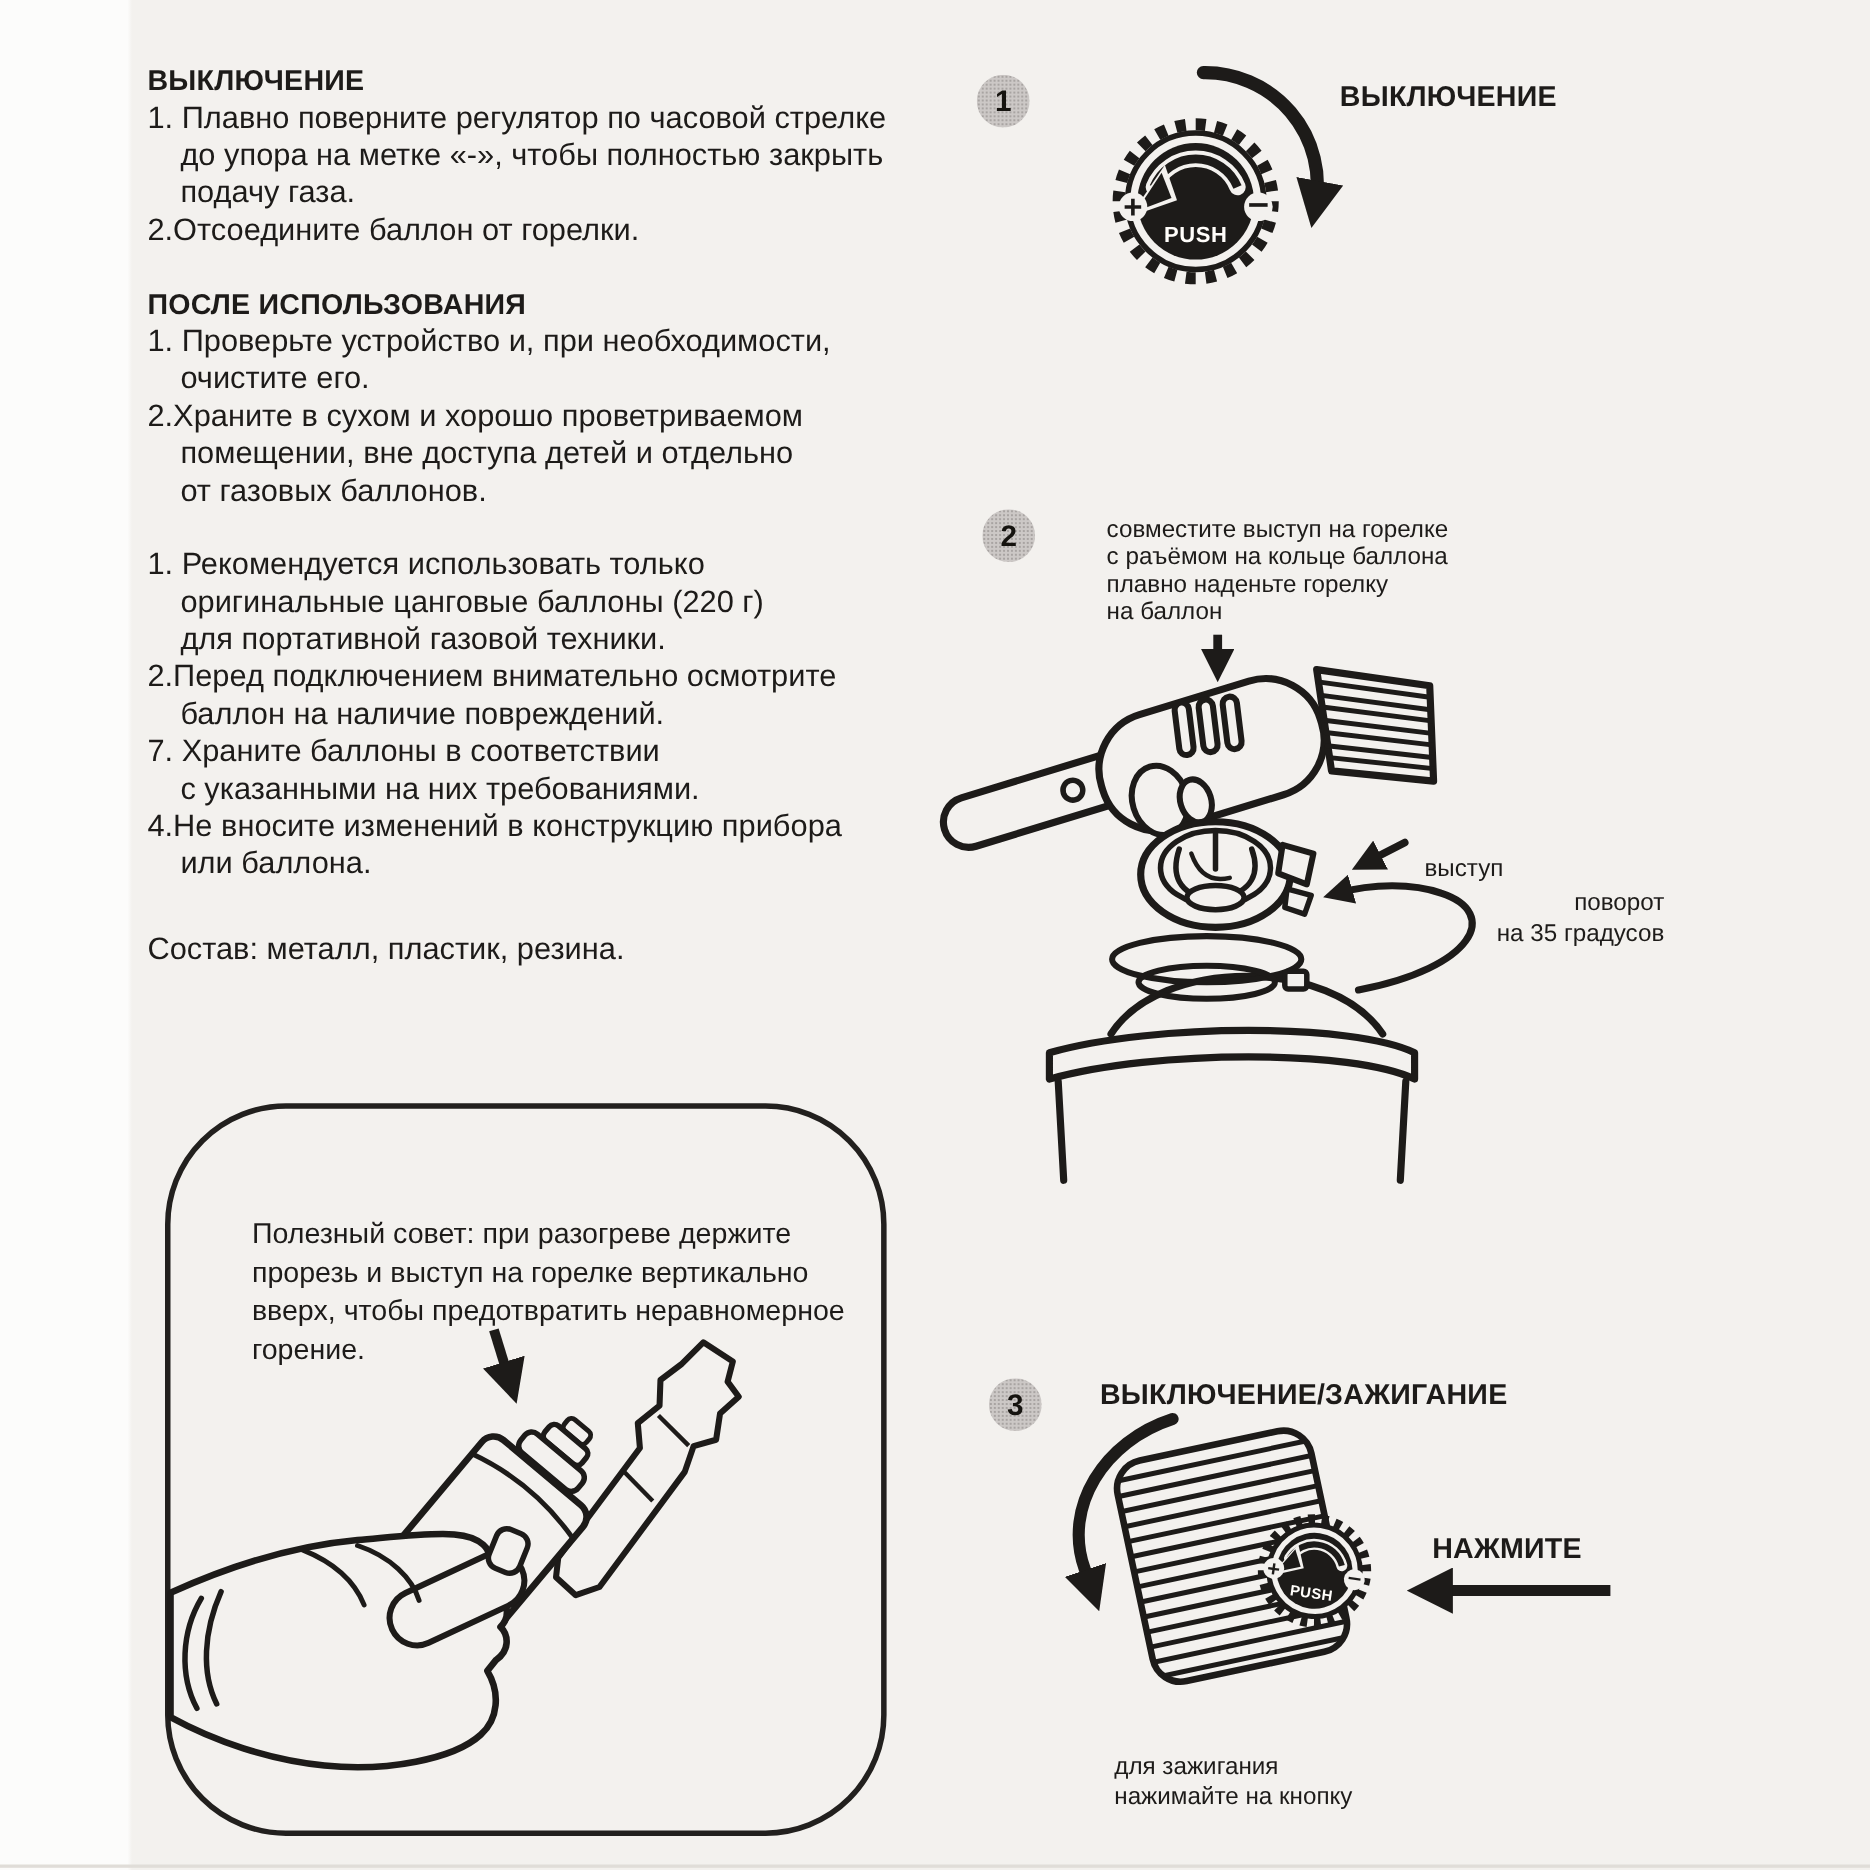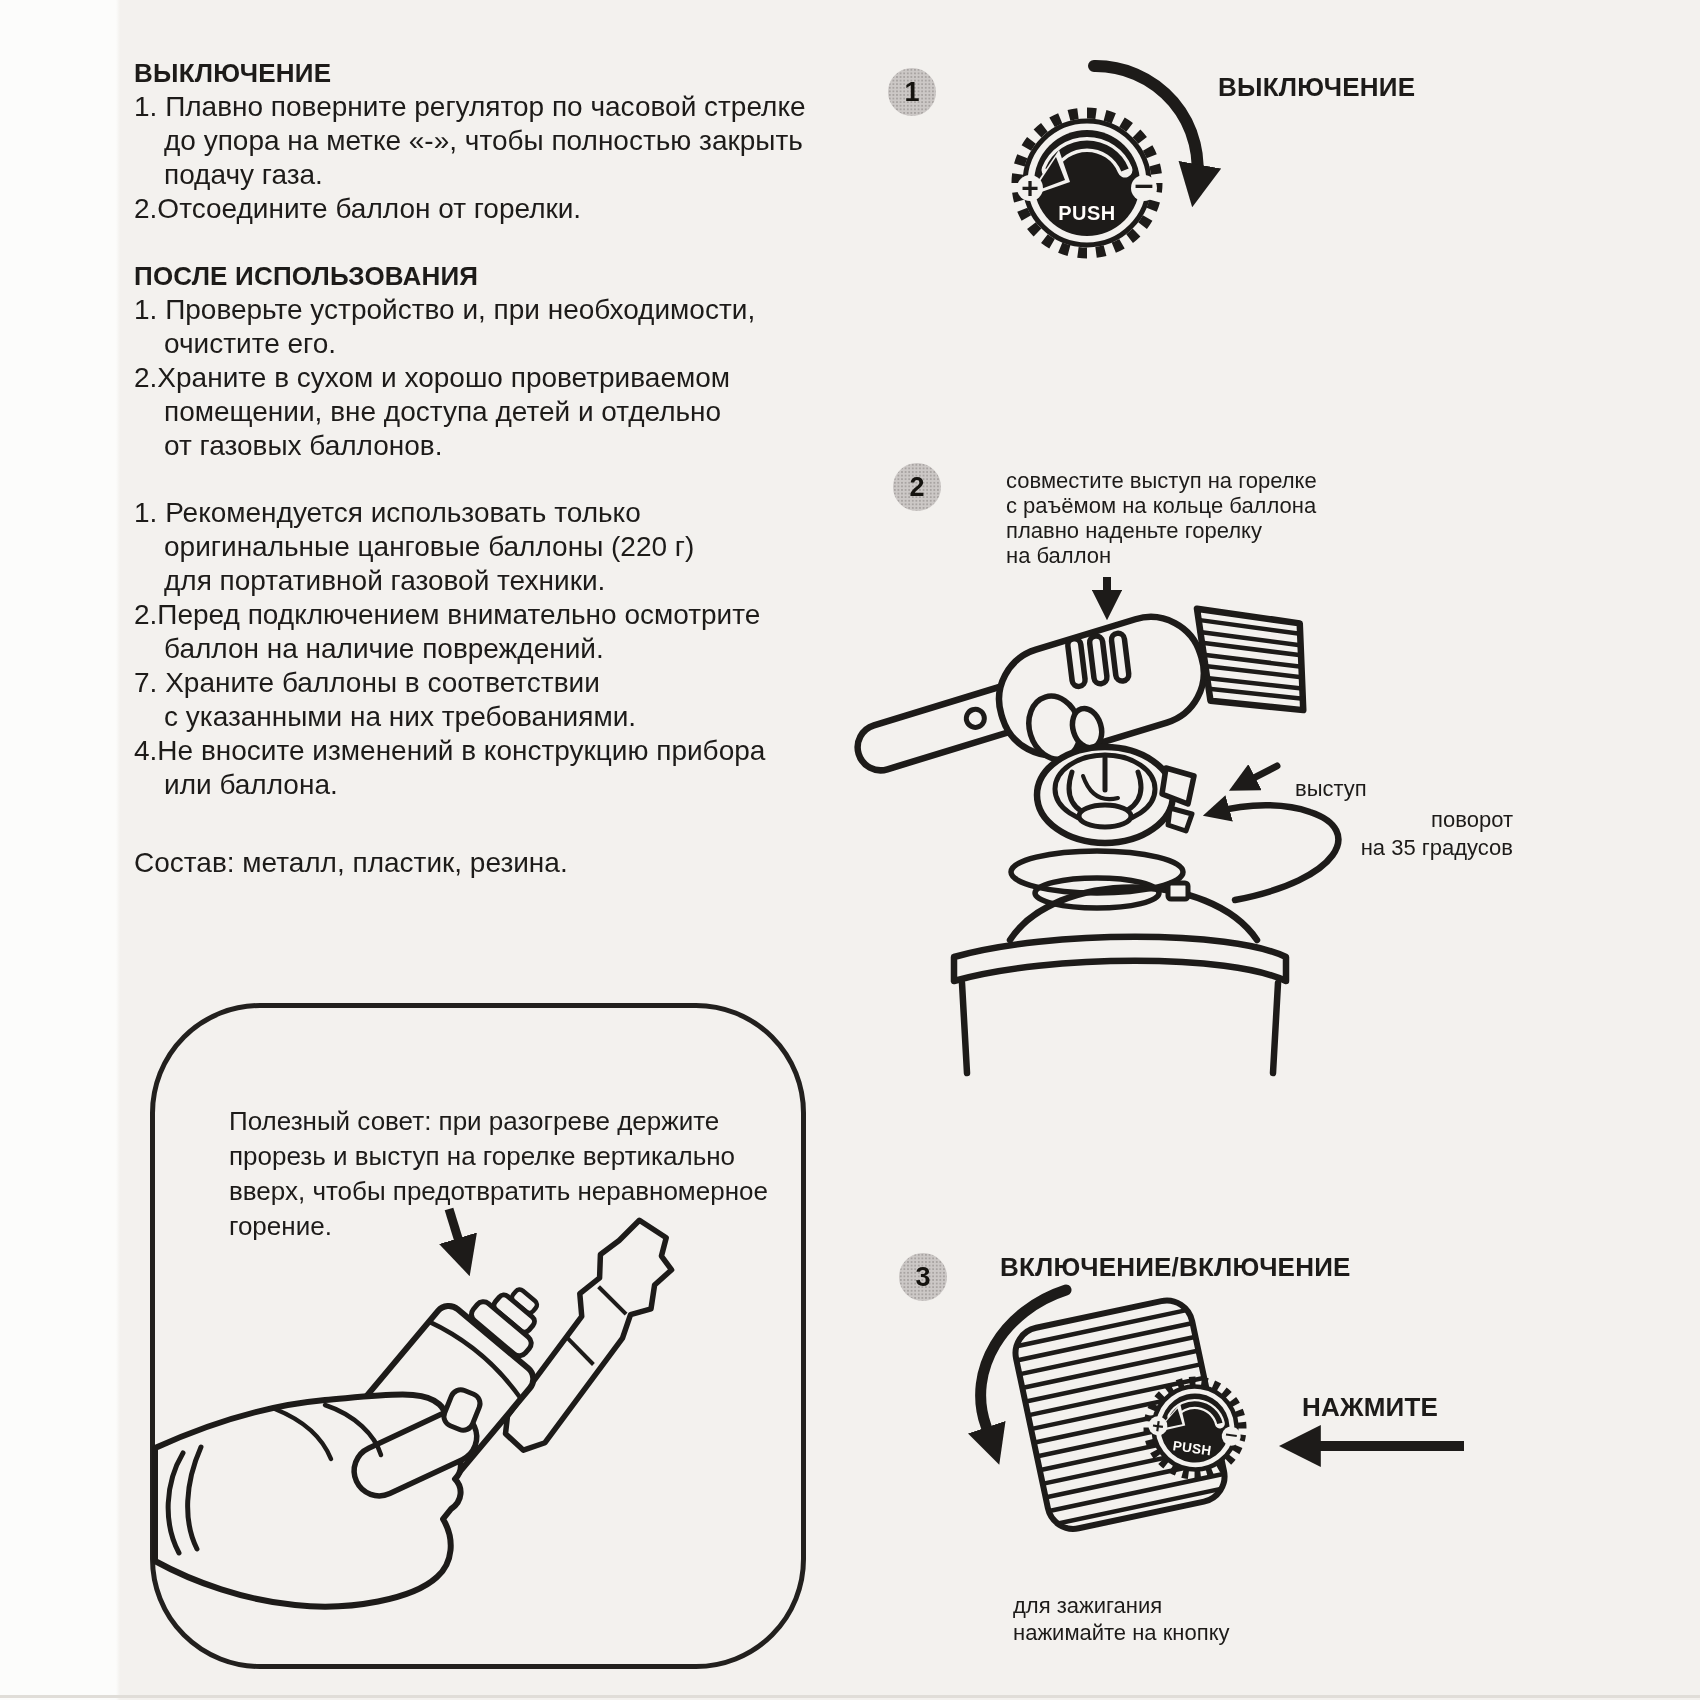--- a/index.html
+++ b/index.html
@@ -225,21 +225,21 @@
 
   <div class="abs ann" style="left:1282px;top:776px;margin-left:13px;">выступ</div>
 
   <div class="abs ann-wide pre" style="left:1333px;top:806px;width:180px;text-align:right;">поворот
 на 35 градусов</div>
 
   <div class="abs badge" style="left:899px;top:1253px;">
     <span>3</span>
   </div>
 
-  <div class="abs step-title" style="left:1000px;top:1252px;">ВКЛЮЧЕНИЕ/ВКЛЮЧЕНИЕ</div>
+  <div class="abs step-title" style="left:1000px;top:1252px;">ВЫКЛЮЧЕНИЕ/ЗАЖИГАНИЕ</div>
 
   <svg class="abs" style="left:958px;top:1278px;" width="335" height="285" viewBox="0 0 335 285">
     <defs>
       <clipPath id="drumClip">
           <rect x="74" y="34" width="180" height="205" rx="26"></rect>
         </clipPath>
       <marker id="ah3" viewBox="0 0 10 10" refX="5" refY="5" markerWidth="3.6" markerHeight="3.6" orient="auto" markerUnits="strokeWidth">
           <path d="M0,0 L10,5 L0,10 z" fill="#1d1b19"></path>
         </marker>
     </defs>

